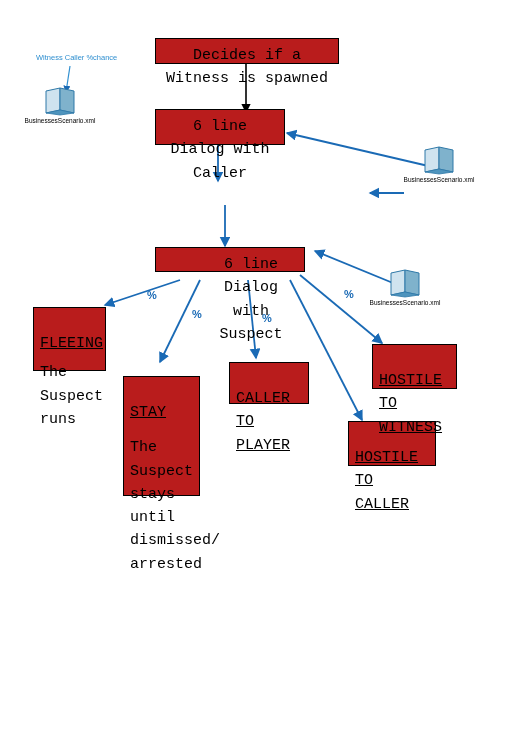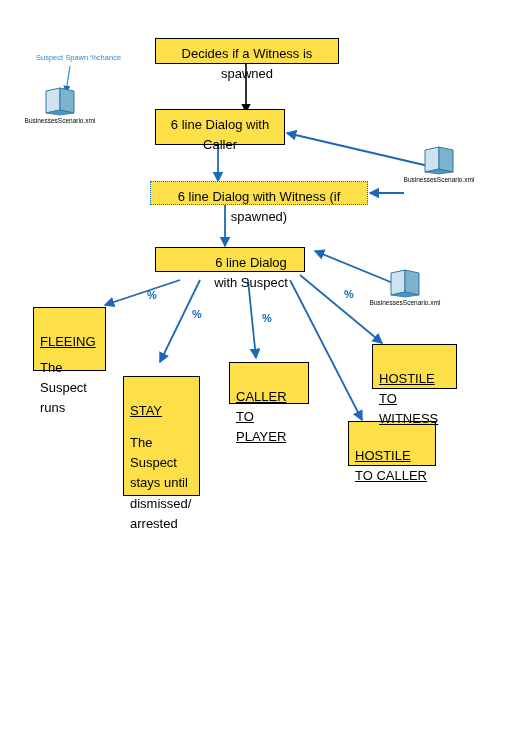--- a/index.html
+++ b/index.html
@@ -24,25 +24,26 @@
     position: absolute;
     left: 0; top: 0;
     width: 530px;
     height: 750px;
     overflow: visible;
   }
   .node {
     position: absolute;
     box-sizing: border-box;
     border: 1px solid #000000;
-    background: #fde047;
-    font-size: 13px;
+    background: #b91c1c;
+    font-size: 15px;
     line-height: 1.55;
     color: #000000;
     padding: 4px 6px;
+    font-family: Liberation Mono, monospace;
   }
   .node.dotted {
     border: 1px dotted #1f6fb5;
   }
   .node.center {
     text-align: center;
     padding: 5px 6px;
   }
   .node .ttl {
     text-decoration: underline;
@@ -128,23 +129,20 @@
   </svg>
 
   <div class="node center" style="left:155px; top:38px; width:184px; height:26px;">
     <span class="body">Decides if a Witness is spawned</span>
   </div>
 
   <div class="node center" style="left:155px; top:109px; width:130px; height:36px;">
     <span class="body">6 line Dialog with Caller</span>
   </div>
 
-  <div class="node center dotted" style="left:150px; top:181px; width:218px; height:24px;">
-    <span class="body">6 line Dialog with Witness (if spawned)</span>
-  </div>
 
   <div class="node center" style="left:155px; top:247px; width:150px; height:25px;padding-left:48px;">
     <span class="body">6 line Dialog with Suspect</span>
   </div>
 
   <div class="node" style="left:33px; top:307px; width:73px; height:64px;">
     <span class="ttl">FLEEING</span>
     <span class="body" style="margin-top:6px;">The Suspect runs</span>
   </div>
 
@@ -163,21 +161,21 @@
 
   <div class="node" style="left:372px; top:344px; width:85px; height:45px;">
     <span class="ttl">HOSTILE TO WITNESS</span>
   </div>
 
   <div class="pct" style="left:147px; top:289px;">%</div>
   <div class="pct" style="left:192px; top:308px;">%</div>
   <div class="pct" style="left:262px; top:312px;">%</div>
   <div class="pct" style="left:344px; top:288px;">%</div>
 
-  <div class="spawnlabel" style="left:36px; top:53px;">Suspect Spawn %chance</div>
+  <div class="spawnlabel" style="left:36px; top:53px;">Witness Caller %chance</div>
 
   <div class="xmlfile" style="left:21px; top:86px;">
     <span class="icon-wrap">
       <svg width="40" height="30" viewBox="0 0 40 30" xmlns="http://www.w3.org/2000/svg">
         <path d="M6 5 L20 2 L20 24 L6 27 Z" fill="#cfe3ef" stroke="#2f79a8" stroke-width="1"></path>
         <path d="M20 2 L34 5 L34 27 L20 24 Z" fill="#7fb2cc" stroke="#2f79a8" stroke-width="1"></path>
         <path d="M6 27 L20 24 L34 27 L20 29 Z" fill="#4e94bd" stroke="#2f79a8" stroke-width="0.8"></path>
       </svg>
     </span>
     <span class="cap">BusinessesScenario.xml</span>

